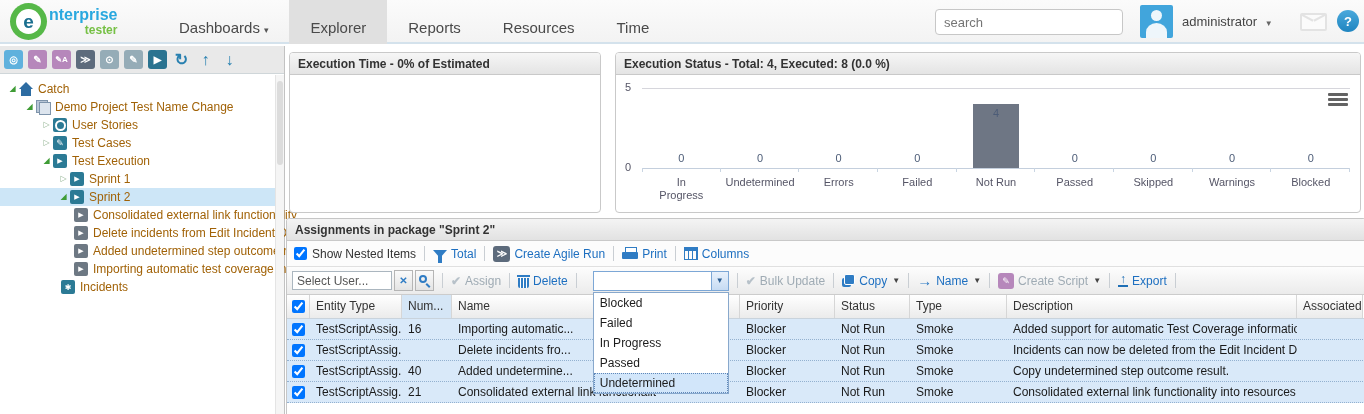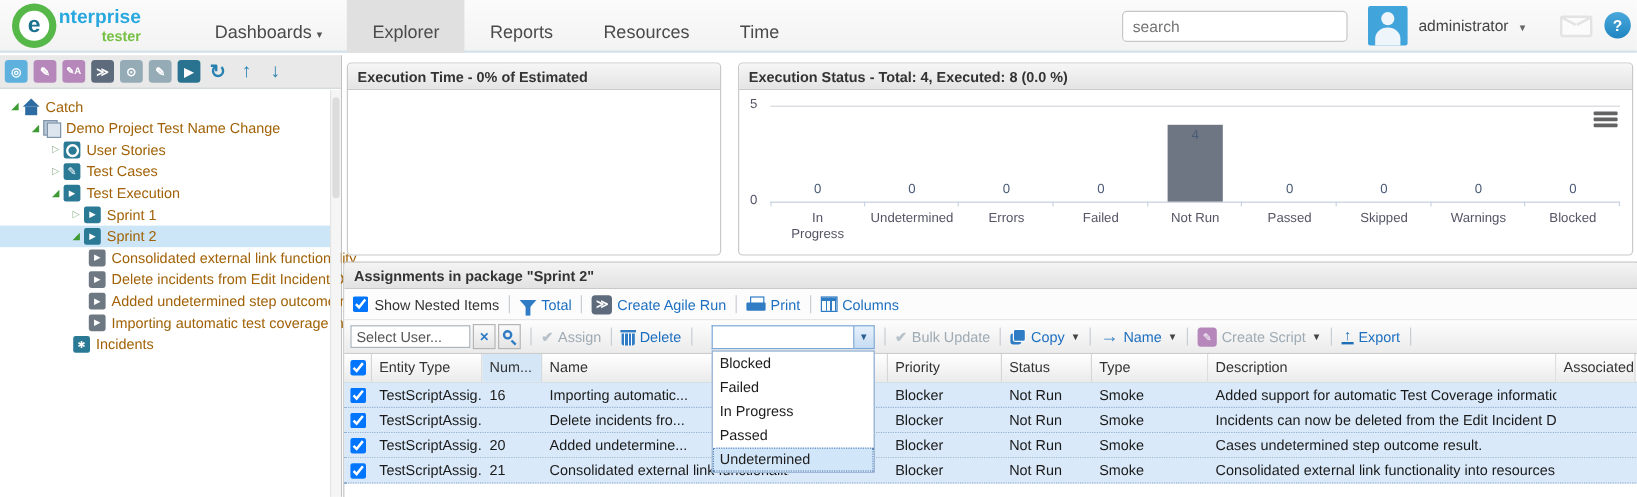--- a/index.html
+++ b/index.html
@@ -472,27 +472,27 @@
         <div class="gcell" style="width: 75px;">Not Run</div>
         <div class="gcell" style="width: 97px;">Smoke</div>
         <div class="gcell" style="width: 290px;">Incidents can now be deleted from the Edit Incident Dialog.</div>
         <div class="gcell" style="width: 66px;"></div>
       </div>
       <div class="grow">
         <div class="gcell chk" style="width: 23px;">
           <input type="checkbox" checked="" style="">
         </div>
         <div class="gcell" style="width: 92px;">TestScriptAssig...</div>
-        <div class="gcell" style="width: 50px;">20</div>
+        <div class="gcell" style="width: 50px;">40</div>
         <div class="gcell" style="width: 205px;">Added undetermine...</div>
         <div class="gcell" style="width: 83px;"></div>
         <div class="gcell" style="width: 95px;">Blocker</div>
         <div class="gcell" style="width: 75px;">Not Run</div>
         <div class="gcell" style="width: 97px;">Smoke</div>
-        <div class="gcell" style="width: 290px;">Cases undetermined step outcome result.</div>
+        <div class="gcell" style="width: 290px;">Copy undetermined step outcome result.</div>
         <div class="gcell" style="width: 66px;"></div>
       </div>
       <div class="grow">
         <div class="gcell chk" style="width: 23px;">
           <input type="checkbox" checked="" style="">
         </div>
         <div class="gcell" style="width: 92px;">TestScriptAssig...</div>
         <div class="gcell" style="width: 50px;">21</div>
         <div class="gcell" style="width: 205px;">Consolidated external link functionalit...</div>
         <div class="gcell" style="width: 83px;"></div>

